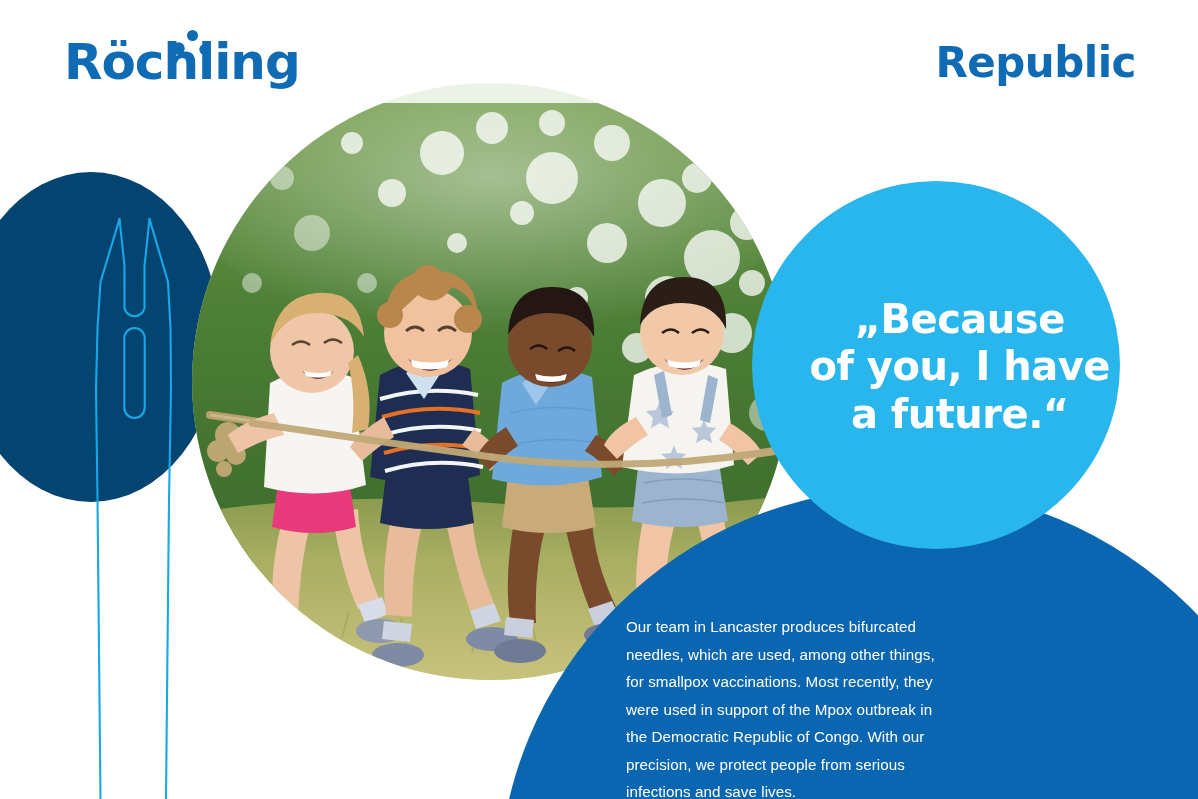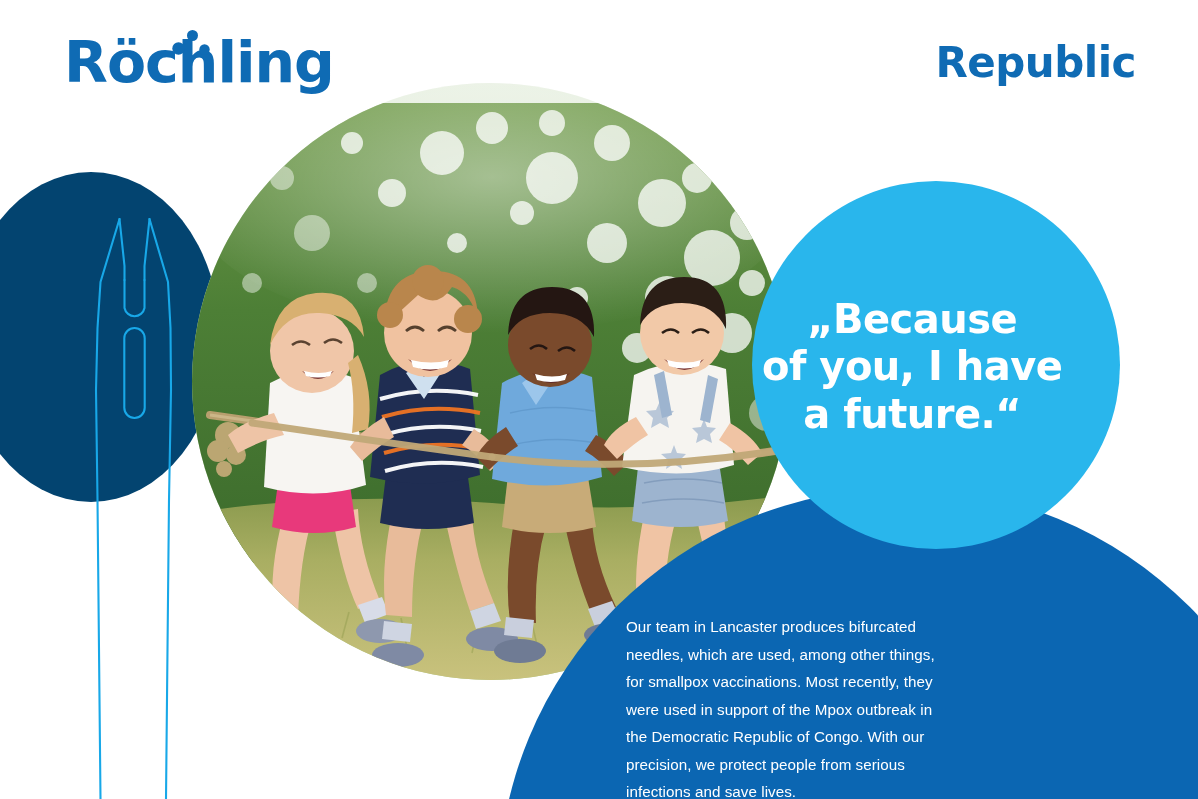--- a/index.html
+++ b/index.html
@@ -26,21 +26,21 @@
     top: 22px;
     width: 330px;
     height: 80px;
   }
   .logo-word {
     position: absolute;
     left: 0;
     top: 0;
     font-family: "DejaVu Sans", sans-serif;
     font-weight: bold;
-    font-size: 57px;
+    font-size: 50px;
     letter-spacing: -1px;
     color: #0F6BB4;
     line-height: 80px;
     white-space: nowrap;
   }
   .umlaut-dots {
     position: absolute;
     left: 106px;
     top: 8px;
     width: 44px;
@@ -107,21 +107,21 @@
   .quote-circle {
     position: absolute;
     left: 752px;
     top: 181px;
     width: 368px;
     height: 368px;
     background: #29B6EC;
     border-radius: 50%;
     display: flex;
     align-items: center;
-    justify-content: flex-start;
+    justify-content: flex-end;
   }
   .quote-text {
     font-family: "DejaVu Sans", sans-serif;
     font-weight: bold;
     font-size: 40px;
     line-height: 1.18;
     color: #ffffff;
     text-align: center;
     letter-spacing: -0.5px;
     padding: 0 10px;

